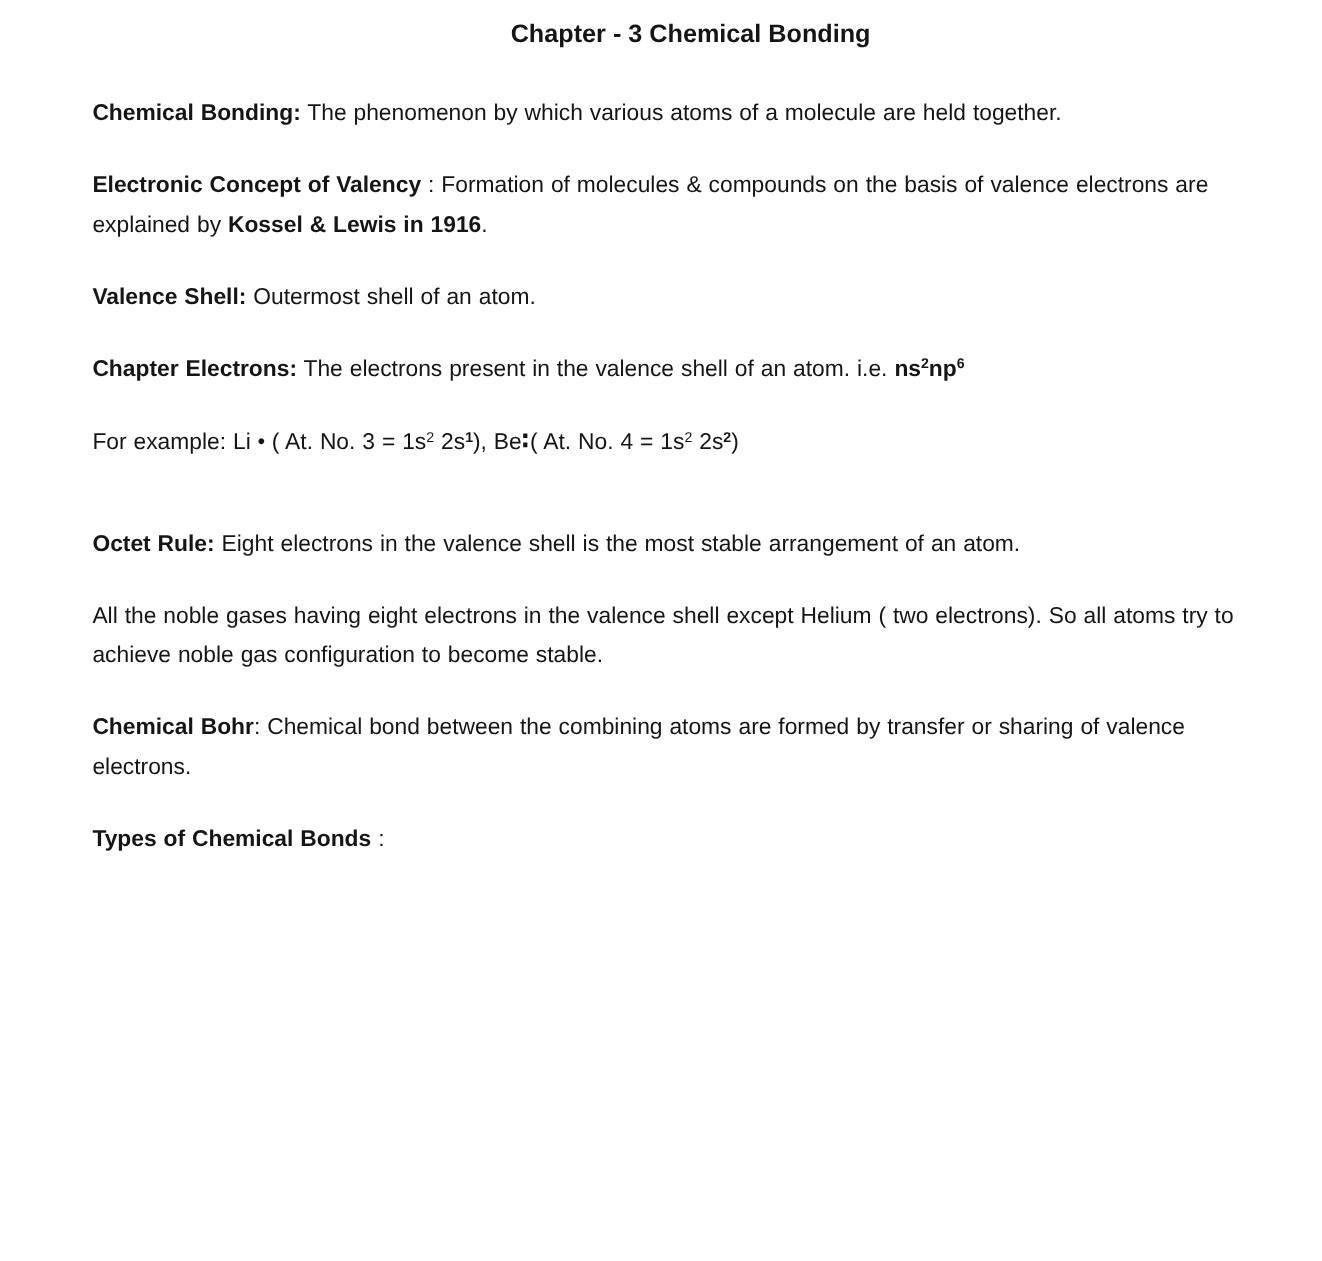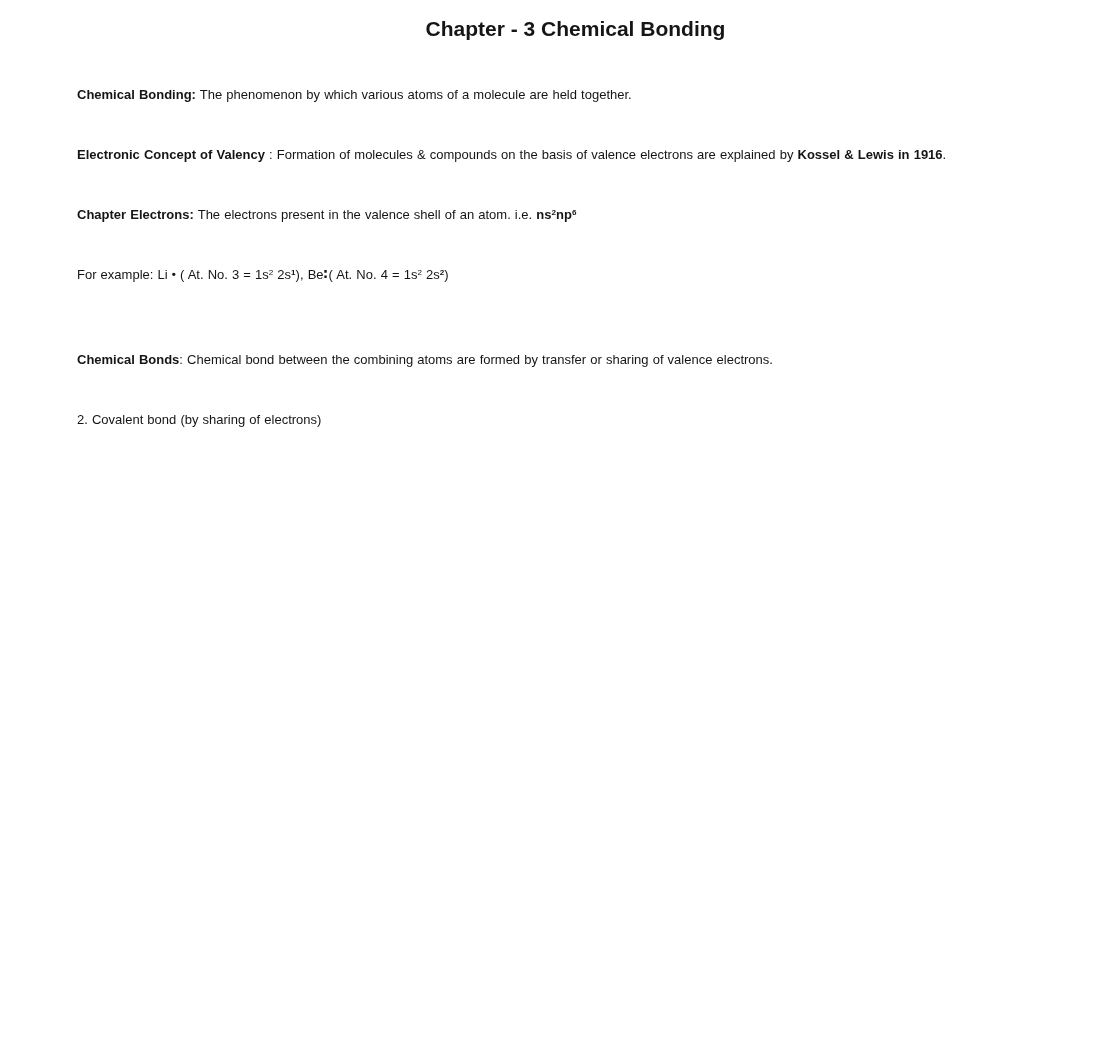--- a/index.html
+++ b/index.html
@@ -23,21 +23,21 @@
   }
   .doc-title {
     text-align: center;
     font-size: 21px;
     line-height: 30px;
     font-weight: 700;
     margin: 0 0 34px 0;
     max-width: 1000px;
   }
   .para {
-    font-size: 13px;
+    font-size: 19px;
     line-height: 33px;
     margin: 0 0 27px 0;
     max-width: 1000px;
     word-spacing: 0.5px;
   }
   .para .b { font-weight: 700; }
   .para sup.sp {
     font-size: 0.62em;
     vertical-align: baseline;
     position: relative;
@@ -60,18 +60,21 @@
   .gap-after { margin-bottom: 52px; margin-top: 20px; }
 </style>
 </head>
 <body>
 
 <div class="page">
   <h1 class="doc-title">Chapter - 3 Chemical Bonding</h1>
   <div id="content">
       <p class="para"><span class="b">Chemical Bonding:</span><span class=""> The phenomenon by which various atoms of a molecule are held together.</span></p>
       <p class="para"><span class="b">Electronic Concept of Valency</span><span class=""> : Formation of molecules &amp; compounds on the basis of valence electrons are explained by </span><span class="b">Kossel &amp; Lewis in 1916</span><span class="">.</span></p>
+      <p class="para"><span class="b">Valence Shell:</span><span class=""> Outermost shell of an atom.</span></p>
       <p class="para"><span class="b">Chapter Electrons:</span><span class=""> The electrons present in the valence shell of an atom. i.e. </span><span class="b">ns</span><sup class="sp b">2</sup><span class="b">np</span><sup class="sp b">6</sup></p>
       <p class="para gap-before gap-after"><span class="">For example: Li </span><span class="glyph-single-dot">•</span><span class=""> ( At. No. 3 = 1s</span><sup class="sp">2</sup><span class=""> 2s</span><sup class="sp b">1</sup><span class="">), Be</span><span class="glyph-double-dot">∶</span><span class="">( At. No. 4 = 1s</span><sup class="sp">2</sup><span class=""> 2s</span><sup class="sp b">2</sup><span class="">)</span></p>
-      <p class="para"><span class="b">Chemical Bonds</span><span class="">: Chemical bond between the combining atoms are formed by transfer or sharing of valence electrons.</span></p>
-      <p class="para"><span class="">2. Covalent bond (by sharing of electrons)</span></p>
+      <p class="para"><span class="b">Octet Rule:</span><span class=""> Eight electrons in the valence shell is the most stable arrangement of an atom.</span></p>
+      <p class="para"><span class="">All the noble gases having eight electrons in the valence shell except Helium ( two electrons). So all atoms try to achieve noble gas configuration to become stable.</span></p>
+      <p class="para"><span class="b">Chemical Bohr</span><span class="">: Chemical bond between the combining atoms are formed by transfer or sharing of valence electrons.</span></p>
+      <p class="para"><span class="b">Types of Chemical Bonds</span><span class=""> :</span></p>
     </div>
 </div>
 
 </body></html>

